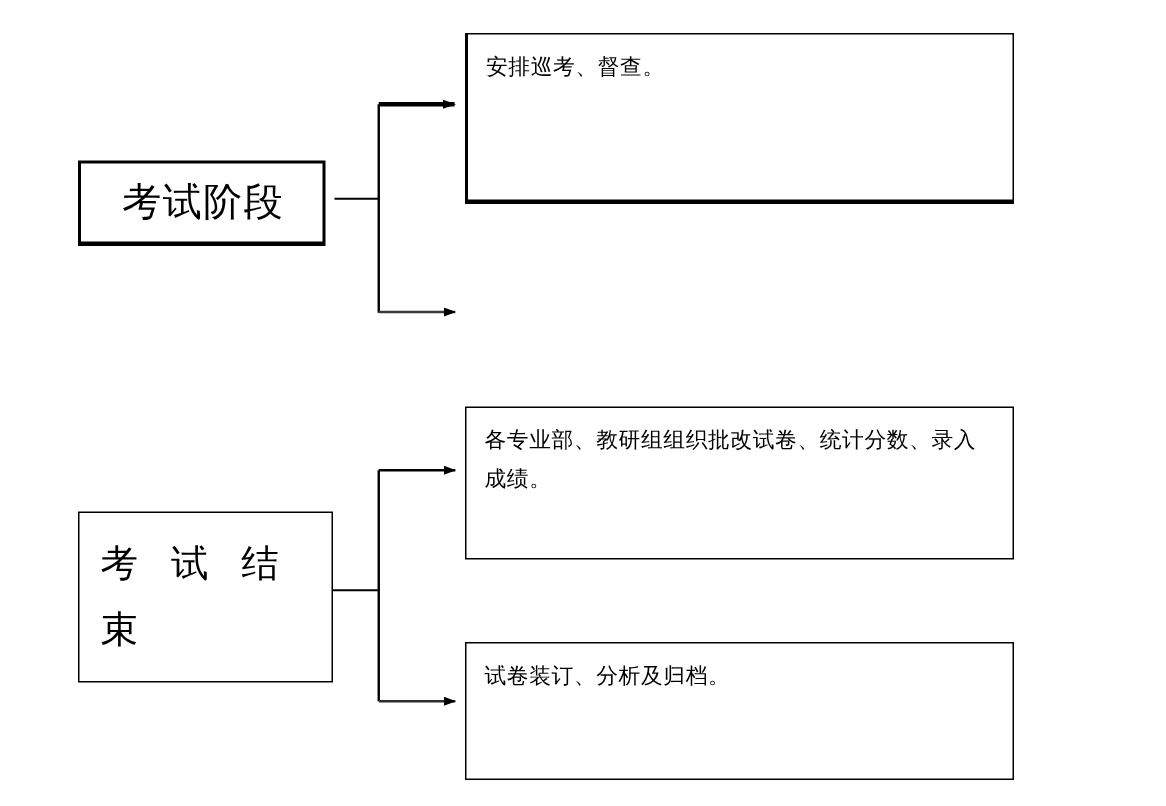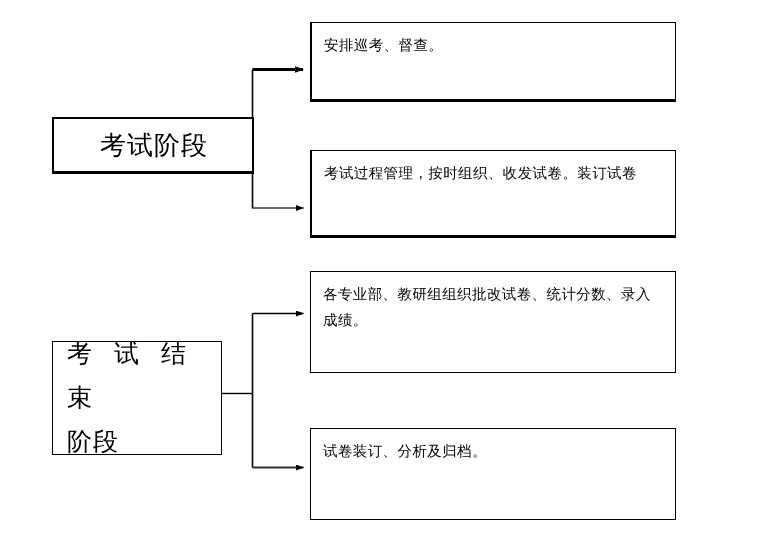--- a/index.html
+++ b/index.html
@@ -32,26 +32,25 @@
   .stage-box .stage-text {
     display: block;
     width: 100%;
     color: #000000;
     font-family: "DejaVu Serif", "Liberation Serif", serif;
   }
 
   #stage-box-1 {
     left: 52px;
     top: 107px;
-    width: 202px;
+    width: 165px;
     height: 57px;
     border: 2px solid #000000;
     border-right-width: 2px;
     border-bottom-width: 3px;
-    margin-top: 10px;
   }
   #stage-box-1 .stage-text {
     font-size: 26px;
     line-height: 30px;
     letter-spacing: 1px;
     text-align: center;
     padding-left: 2px;
   }
 
   #stage-box-2 {
@@ -90,21 +89,21 @@
     font-size: 14.5px;
     line-height: 26px;
     letter-spacing: 0.4px;
     padding: 9px 12px 0 12px;
     color: #000000;
     font-family: "DejaVu Sans", "Liberation Sans", sans-serif;
   }
 
   #content-box-1 {
     top: 22px;
-    height: 80px;
+    height: 114px;
     border: 1px solid #000000;
     border-bottom-width: 3px;
     border-left-width: 2px;
   }
   #content-box-2 {
     top: 150px;
     height: 88px;
     border: 1px solid #000000;
     border-bottom-width: 3px;
     border-left-width: 2px;
@@ -164,31 +163,27 @@
     </g>
   </svg>
 
   <div class="stage-box" id="stage-box-1">
     <span class="stage-text">考试阶段</span>
   </div>
 
   <div class="stage-box" id="stage-box-2">
     <span class="stage-text">
       <span class="line-spread">考 试 结 束</span>
-      <span class="line-plain">阶段</span>
     </span>
   </div>
 
   <div class="content-box" id="content-box-1">
     <span class="content-text">安排巡考、督查。</span>
   </div>
 
-  <div class="content-box" id="content-box-2">
-    <span class="content-text">考试过程管理，按时组织、收发试卷。装订试卷</span>
-  </div>
 
   <div class="content-box" id="content-box-3">
     <span class="content-text">各专业部、教研组组织批改试卷、统计分数、录入成绩。</span>
   </div>
 
   <div class="content-box" id="content-box-4">
     <span class="content-text">试卷装订、分析及归档。</span>
   </div>
 
 </div>

